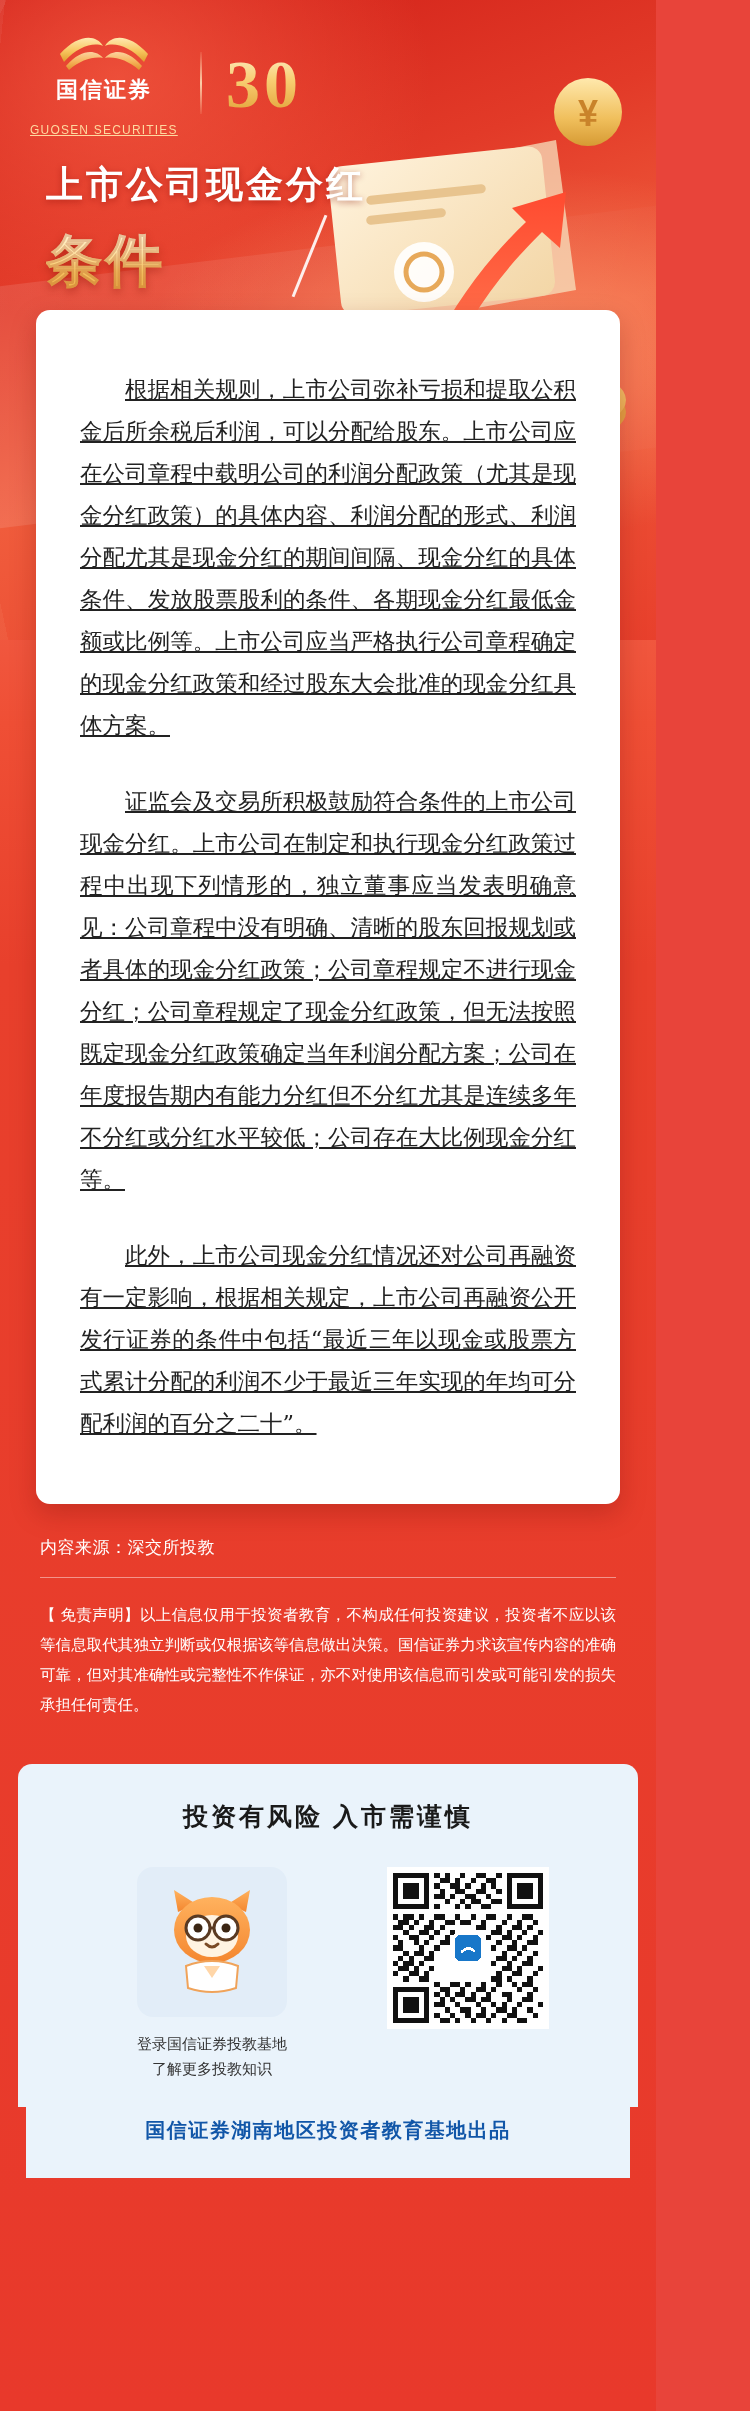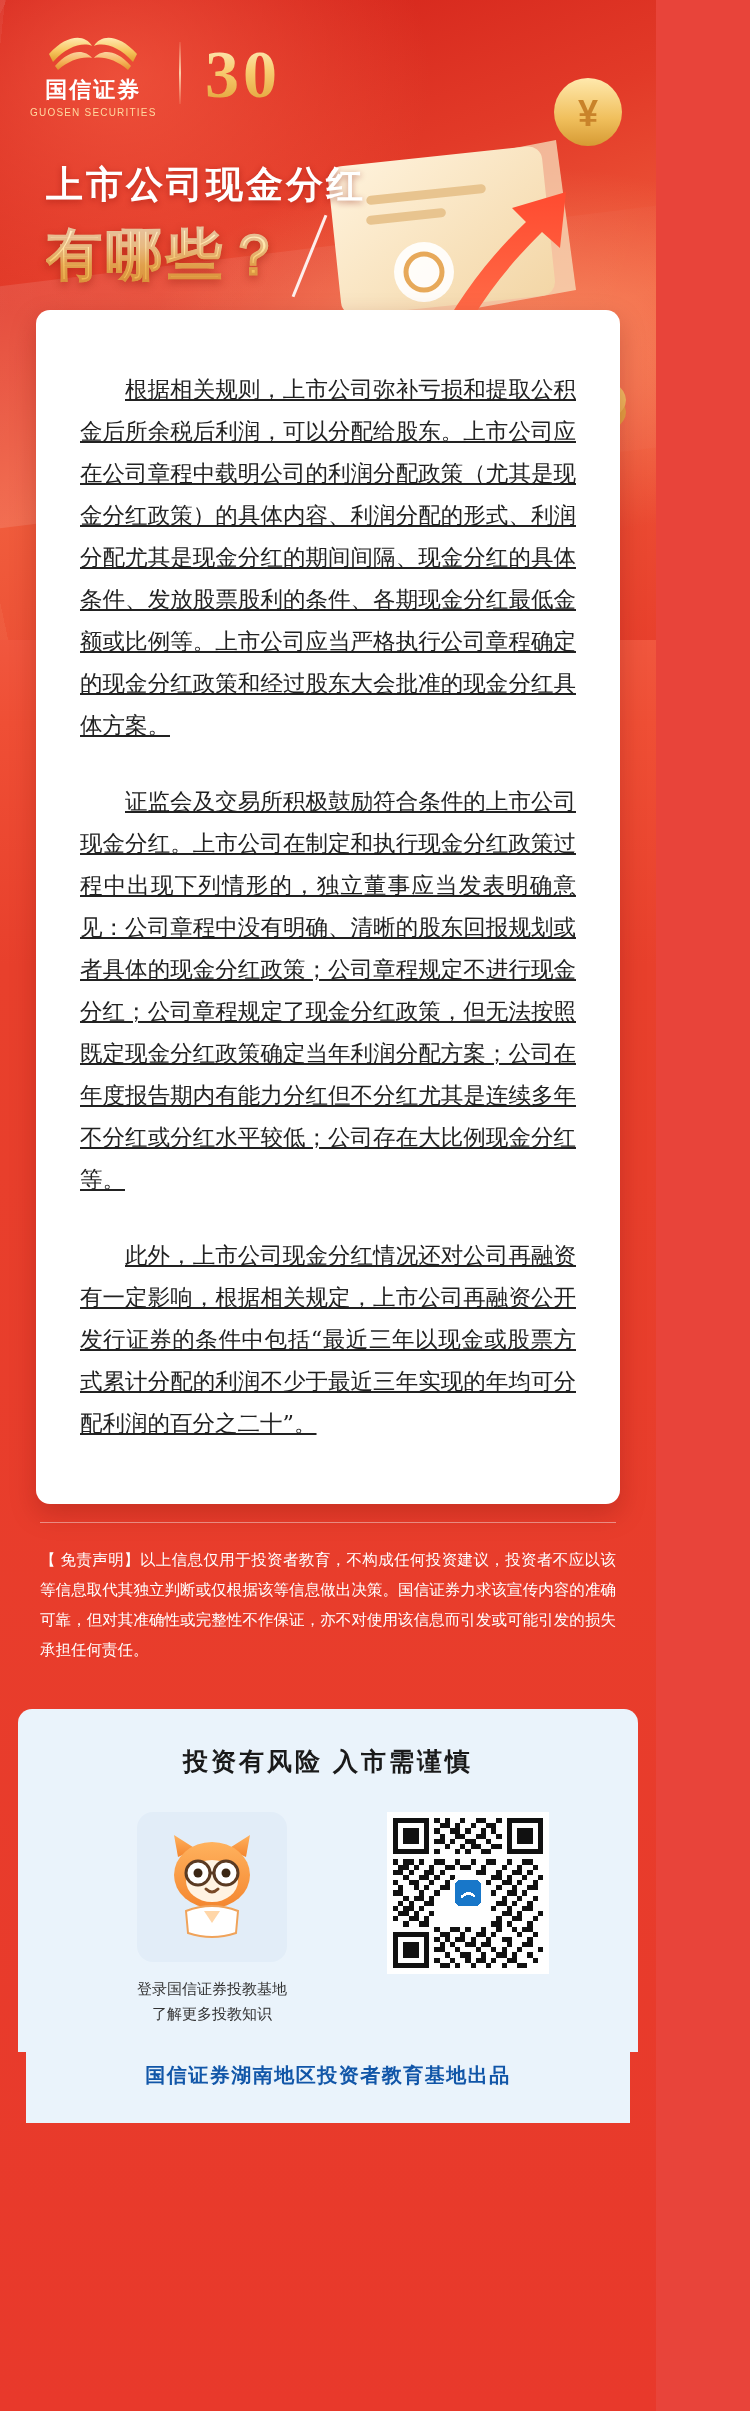--- a/index.html
+++ b/index.html
@@ -58,23 +58,24 @@
   .logo-glyph { width: 96px; height: 44px; display:block; }
   .logo-cn {
     color: #ffffff;
     font-size: 22px;
     font-weight: bold;
     letter-spacing: 2px;
     margin-top: 3px;
   }
   .logo-en {
     color: #ffd9a0;
-    font-size: 10px;
+    font-size: 12px;
     letter-spacing: 1.2px;
-    margin-top: 2px;
+    margin-top: 18px;
+    text-decoration: underline;
   }
   .logo-div {
     width: 2px; height: 62px;
     background: linear-gradient(180deg, rgba(255,220,180,0.1), rgba(255,230,190,0.85), rgba(255,220,180,0.1));
   }
   .logo-30 { width: 96px; height: 76px; display:block; }
 
   .title-block {
     position: absolute;
     left: 46px; top: 160px;
@@ -305,31 +306,33 @@
       <ellipse cx="250" cy="340" rx="150" ry="46" fill="url(#plate)"></ellipse>
       <ellipse cx="250" cy="334" rx="108" ry="32" fill="#f3c673"></ellipse>
 
       <ellipse cx="150" cy="322" rx="48" ry="46" fill="url(#coin)"></ellipse>
       <text x="150" y="336" text-anchor="middle" font-size="40" font-weight="bold" fill="#cf8c2e" font-family="Liberation Sans, sans-serif">¥</text>
       <ellipse cx="218" cy="330" rx="44" ry="42" fill="#f6cd80"></ellipse>
     </svg>
 
     <div class="title-block">
       <div class="title-1">上市公司现金分红</div>
+      <div class="title-2">条件</div>
       <div class="title-3">有哪些？</div>
       <div class="title-slash"></div>
     </div>
   </div>
 
   <div class="card">
     <p class="para">根据相关规则，上市公司弥补亏损和提取公积金后所余税后利润，可以分配给股东。上市公司应在公司章程中载明公司的利润分配政策（尤其是现金分红政策）的具体内容、利润分配的形式、利润分配尤其是现金分红的期间间隔、现金分红的具体条件、发放股票股利的条件、各期现金分红最低金额或比例等。上市公司应当严格执行公司章程确定的现金分红政策和经过股东大会批准的现金分红具体方案。</p>
     <p class="para">证监会及交易所积极鼓励符合条件的上市公司现金分红。上市公司在制定和执行现金分红政策过程中出现下列情形的，独立董事应当发表明确意见：公司章程中没有明确、清晰的股东回报规划或者具体的现金分红政策；公司章程规定不进行现金分红；公司章程规定了现金分红政策，但无法按照既定现金分红政策确定当年利润分配方案；公司在年度报告期内有能力分红但不分红尤其是连续多年不分红或分红水平较低；公司存在大比例现金分红等。</p>
     <p class="para">此外，上市公司现金分红情况还对公司再融资有一定影响，根据相关规定，上市公司再融资公开发行证券的条件中包括“最近三年以现金或股票方式累计分配的利润不少于最近三年实现的年均可分配利润的百分之二十”。</p>
   </div>
 
+  <div class="source">内容来源：深交所投教</div>
   <div class="source-line"></div>
   <div class="disclaimer">【 免责声明】以上信息仅用于投资者教育，不构成任何投资建议，投资者不应以该等信息取代其独立判断或仅根据该等信息做出决策。国信证券力求该宣传内容的准确可靠，但对其准确性或完整性不作保证，亦不对使用该信息而引发或可能引发的损失承担任何责任。</div>
 
   <div class="footer">
     <div class="footer-title">投资有风险  入市需谨慎</div>
     <div class="footer-body">
 
       <div class="mascot-col">
         <div class="mascot-box">
           <svg width="120" height="120" viewBox="0 0 120 120">

